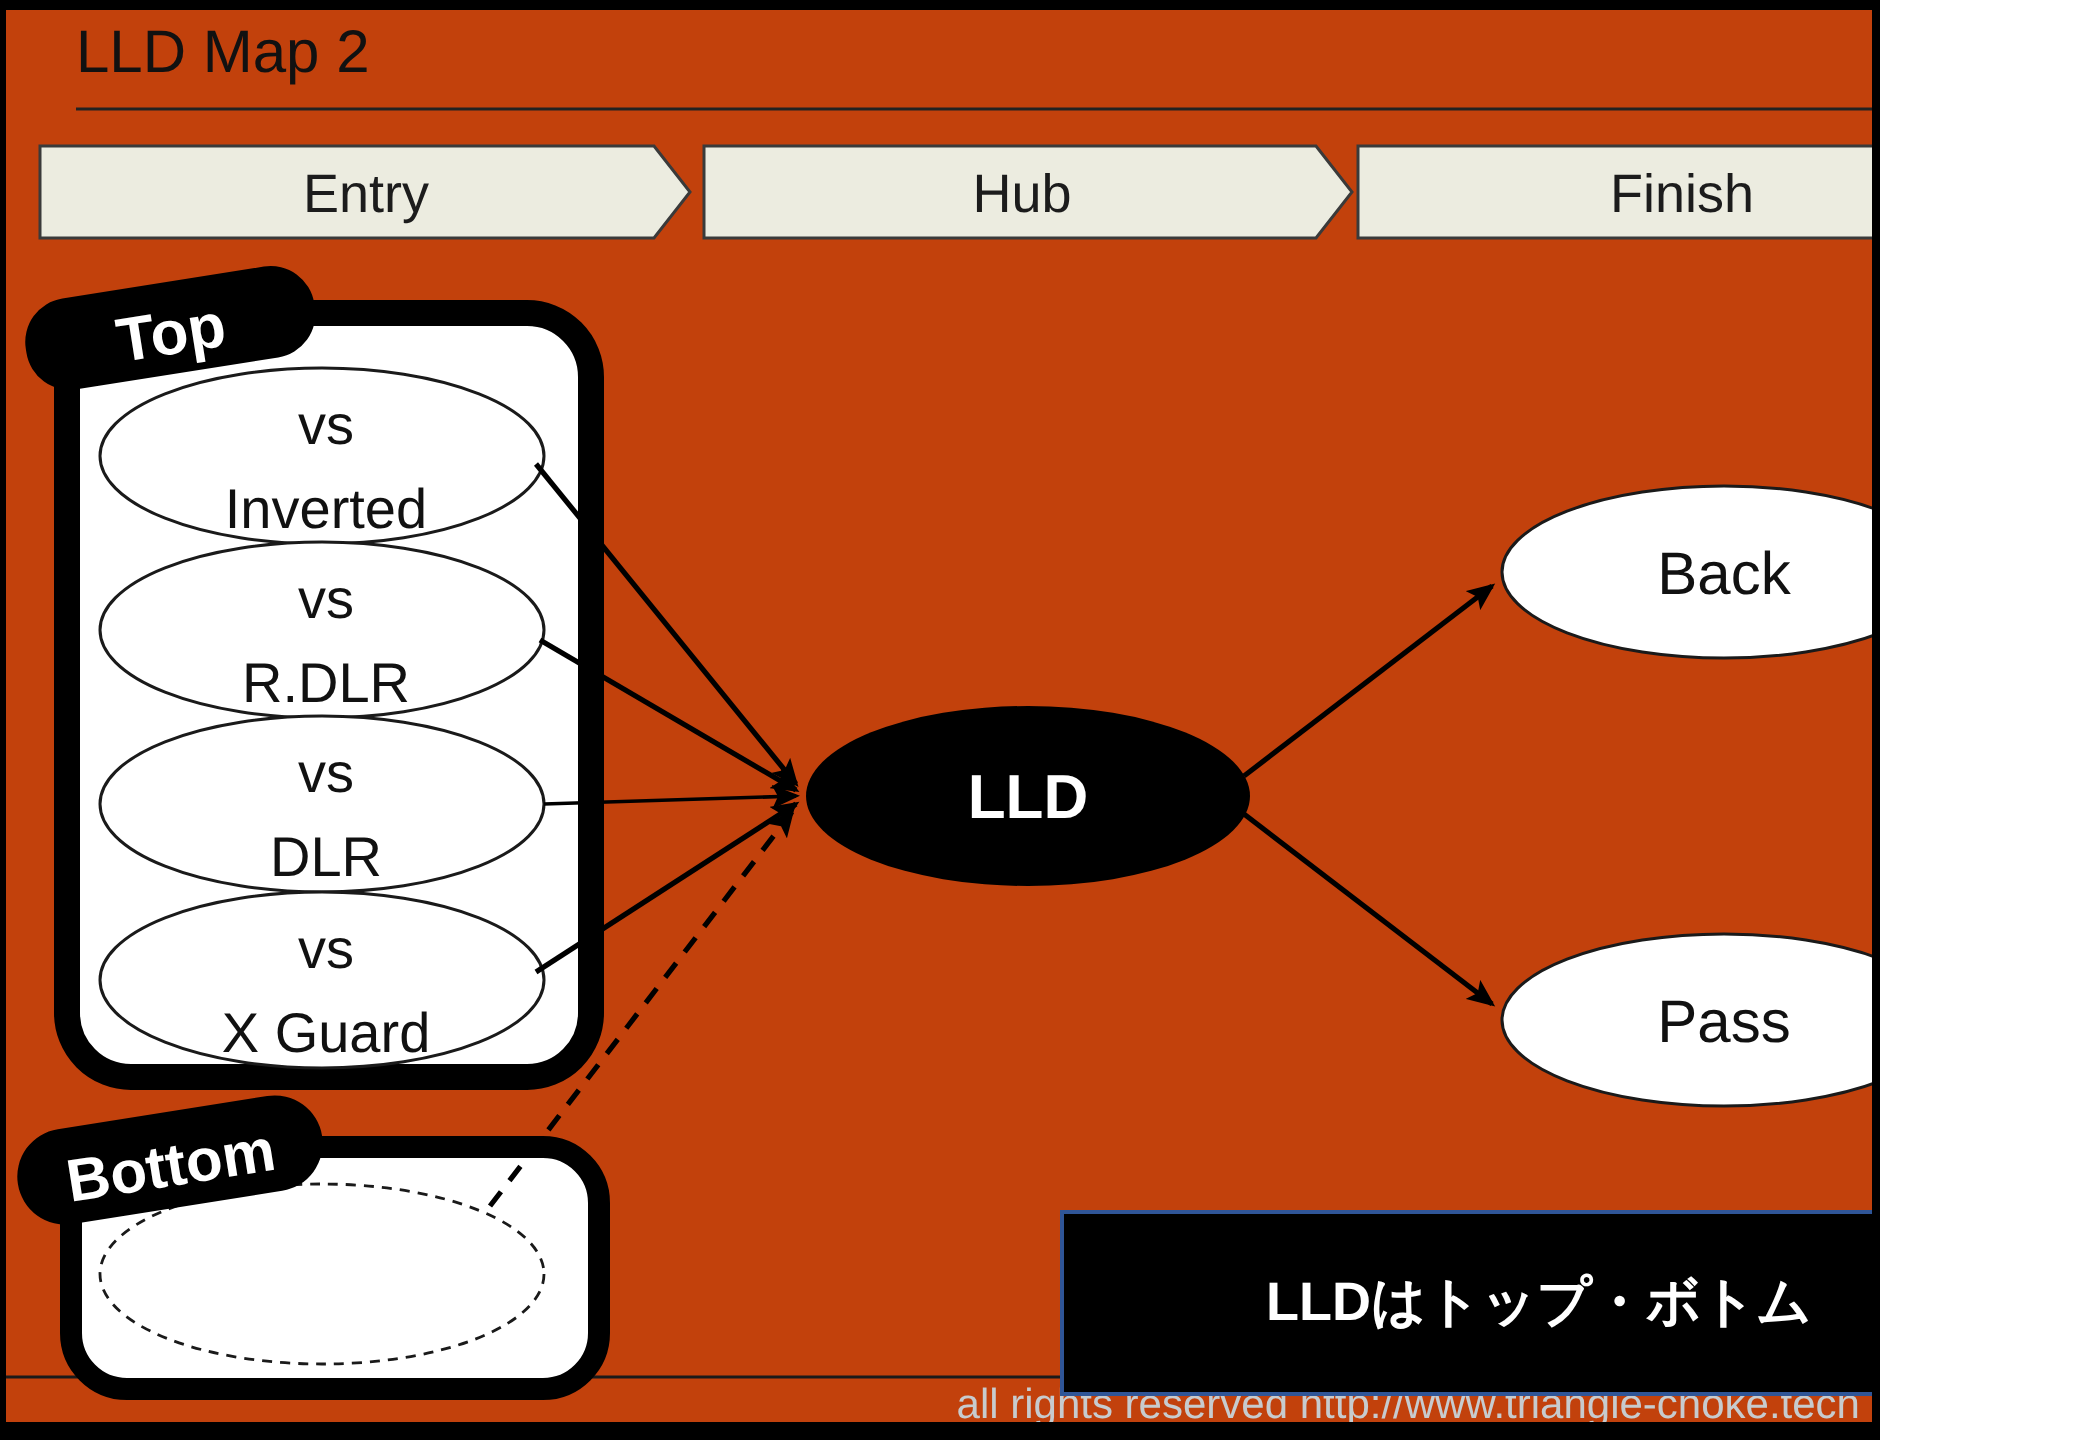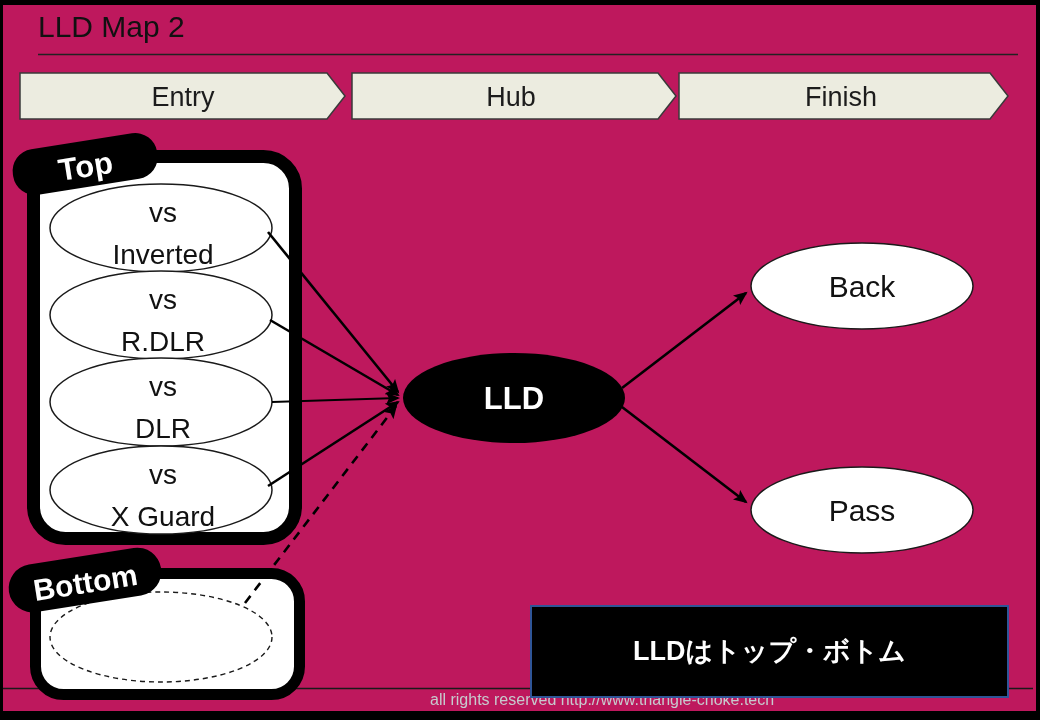--- a/index.html
+++ b/index.html
@@ -1,31 +1,31 @@
 <!DOCTYPE html>
 <html><head>
 <meta charset="utf-8">
 <style>
   html,body{margin:0;padding:0;background:#fff;}
-  .page{position:relative;width:1040px;height:720px;background:#be185d;overflow:hidden;
+  .page{position:relative;width:940px;height:720px;background:#c2410c;overflow:hidden;
         font-family:"Liberation Sans",sans-serif;}
   .frame{position:absolute;background:#000;z-index:6;}
   .frame.top{left:0;top:0;width:1040px;height:5px;}
   .frame.left{left:0;top:0;width:3px;height:720px;}
   .frame.right{right:0;top:0;width:4px;height:720px;}
   .frame.bottom{left:0;bottom:0;width:1040px;height:9px;}
   .title{position:absolute;left:38px;top:10px;font-size:30px;color:#111;z-index:2;}
   svg.diagram{position:absolute;left:0;top:0;z-index:1;}
   .caption-box{position:absolute;left:530px;top:605px;width:479px;height:93px;
     background:#000;border:2px solid #2F5597;box-sizing:border-box;z-index:3;
     display:flex;flex-direction:row;align-items:center;justify-content:center;}
   .caption-box .cap-line{color:#fff;font-weight:bold;font-size:27px;line-height:37px;
     white-space:nowrap;}
-  .watermark{position:absolute;right:10px;top:691px;width:600px;text-align:left;
-    font-size:16px;color:#C7CBCE;z-index:2;white-space:nowrap;}
+  .watermark{position:absolute;right:10px;top:691px;width:600px;text-align:right;
+    font-size:21px;color:#C7CBCE;z-index:2;white-space:nowrap;}
   text{font-family:"Liberation Sans",sans-serif;}
 </style>
 </head>
 <body>
 
 <div class="page">
 
   <div class="title">LLD Map 2</div>
 
   <div class="watermark">all rights reserved  http://www.triangle-choke.tech</div>

